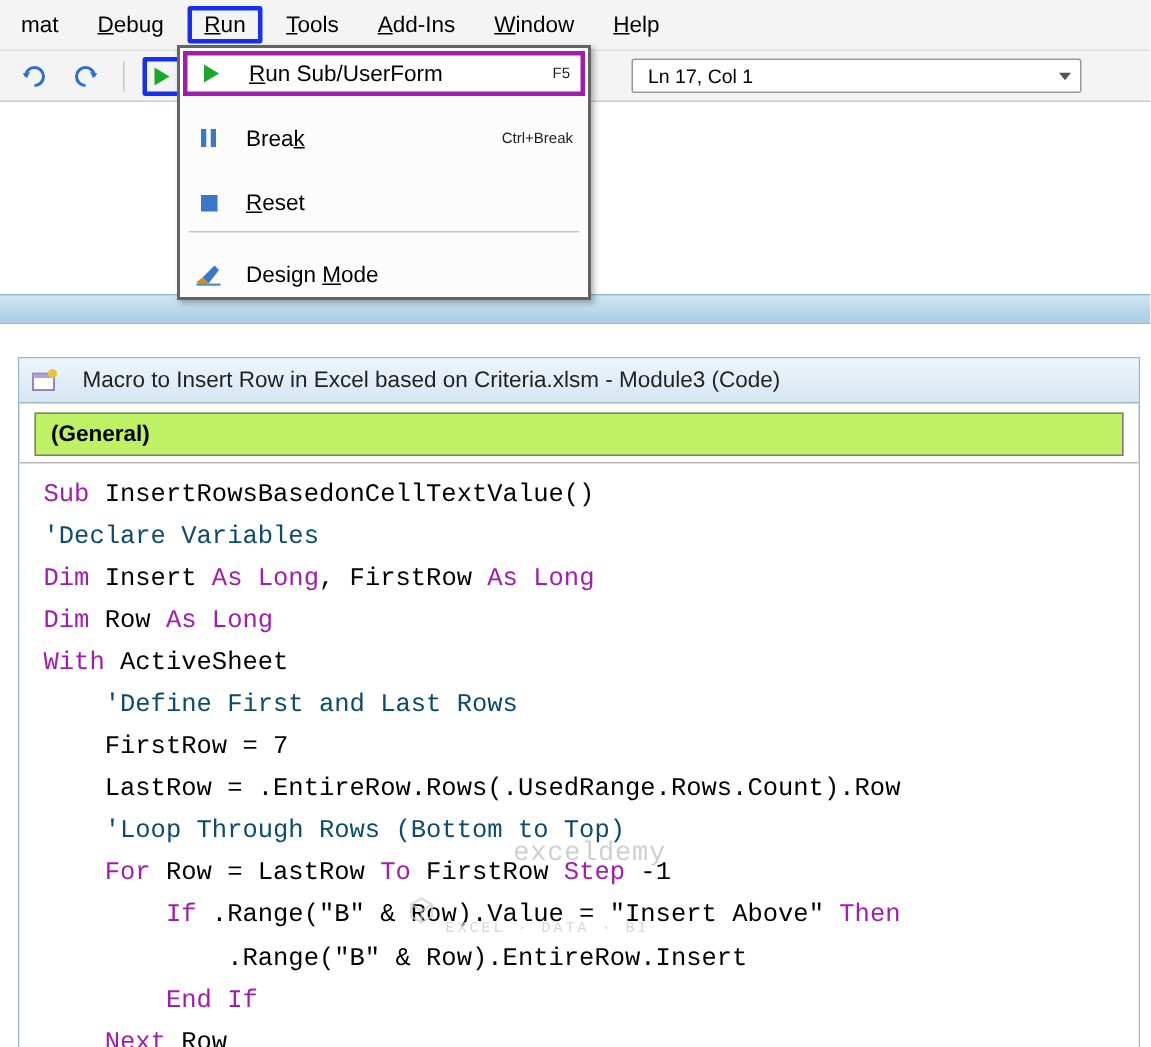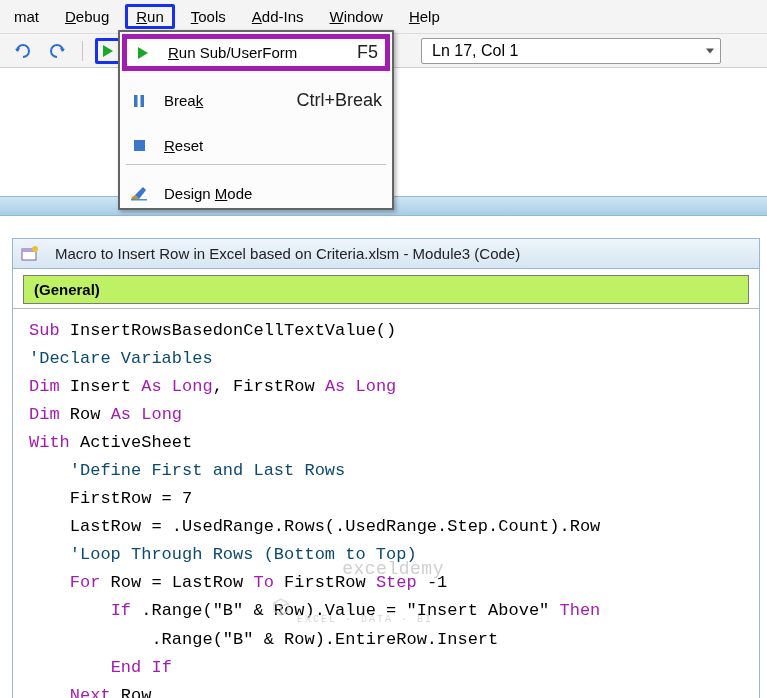--- a/index.html
+++ b/index.html
@@ -53,21 +53,21 @@
   }
   .sep {
     width:1px; height:20px; background:#c6c6c6; margin:0 4px;
   }
   .status-box {
     margin-left: 292px;
     background: #fff;
     border: 1px solid #999;
     border-radius: 2px;
     padding: 3px 14px 3px 10px;
-    font-size: 16px;
+    font-size: 13px;
     min-width: 300px;
     position: relative;
   }
   .status-box::after {
     content:"";
     position:absolute; right:6px; top:50%; transform:translateY(-50%);
     border-left:4px solid transparent; border-right:4px solid transparent;
     border-top:5px solid #555;
   }
   .dropdown {
@@ -82,32 +82,32 @@
   }
   .dropdown .dd-item {
     display: flex;
     align-items: center;
     padding: 6px 10px 6px 8px;
     font-size: 15px;
     cursor: default;
     margin-top: 13px;
   }
   .dropdown .dd-item.highlighted {
-    border: 5px solid #a21caf;
+    border: 3px solid #a21caf;
     background: #fff;
     margin: 2px;
     padding: 3px 7px 3px 5px;
   }
   .dd-icon {
     width: 22px; height: 18px;
     display:inline-flex;align-items:center;justify-content:center;
     margin-right: 14px;
   }
   .dd-label { flex: 1; }
-  .dd-short { color:#222; font-size:18px; }
+  .dd-short { color:#222; font-size:10px; }
   .dd-sep {
     height:1px; background:#c6c6c6; margin: 4px 6px;
   }
 
   .bluebar {
     height: 20px;
     background: linear-gradient(#cfe6f3,#a9cde6);
     border-top: 1px solid #8fb9d6;
     border-bottom: 1px solid #8fb9d6;
   }
@@ -261,21 +261,21 @@
   <div class="cw-dropdown-area">
     <div class="cw-dd">(General)</div>
   </div>
   <div class="code-body"><span class="kw">Sub</span><span> InsertRowsBasedonCellTextValue()</span>
 <span class="cm">'Declare Variables</span>
 <span class="kw">Dim</span><span> Insert </span><span class="kw">As Long</span><span>, FirstRow </span><span class="kw">As Long</span>
 <span class="kw">Dim</span><span> Row </span><span class="kw">As Long</span>
 <span class="kw">With</span><span> ActiveSheet</span>
 <span class="cm">    'Define First and Last Rows</span>
 <span>    FirstRow = 7</span>
-<span>    LastRow = .UsedRange.Rows(.UsedRange.Step.Count).Row</span>
+<span>    LastRow = .EntireRow.Rows(.UsedRange.Rows.Count).Row</span>
 <span class="cm">    'Loop Through Rows (Bottom to Top)</span>
 <span>    </span><span class="kw">For</span><span> Row = LastRow </span><span class="kw">To</span><span> FirstRow </span><span class="kw">Step</span><span> -1</span>
 <span>        </span><span class="kw">If</span><span> .Range("B" &amp; Row).Value = "Insert Above" </span><span class="kw">Then</span>
 <span>            .Range("B" &amp; Row).EntireRow.Insert</span>
 <span>        </span><span class="kw">End If</span>
 <span>    </span><span class="kw">Next</span><span> Row</span>
 
 
 <div class="watermark">
   <svg width="20" height="20" viewBox="0 0 20 20">

